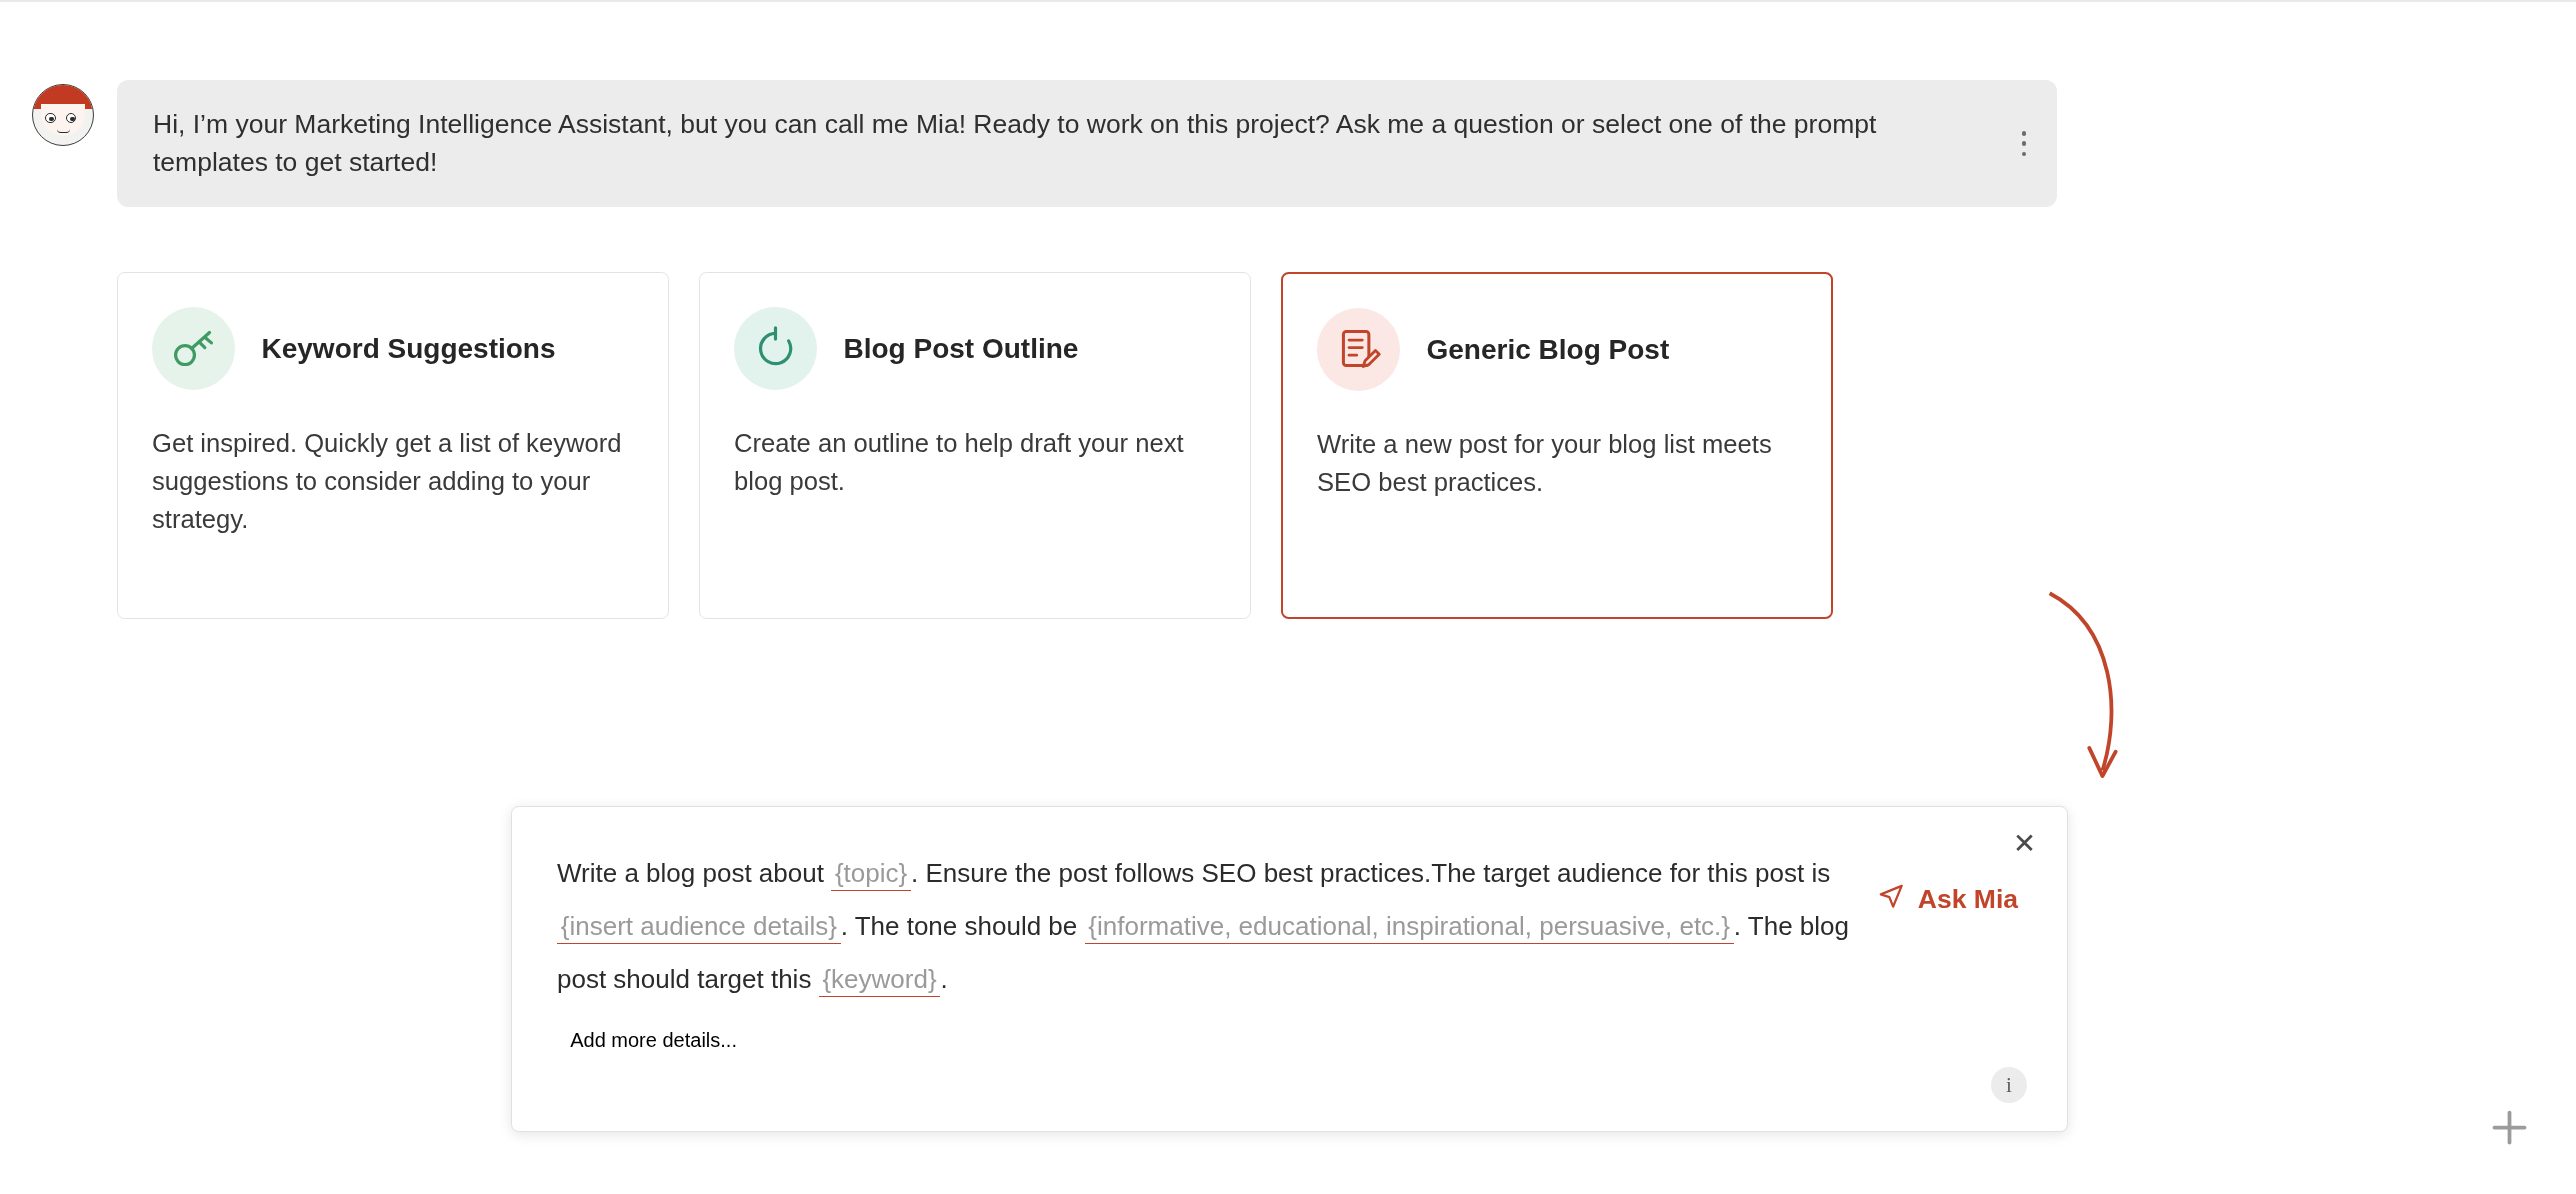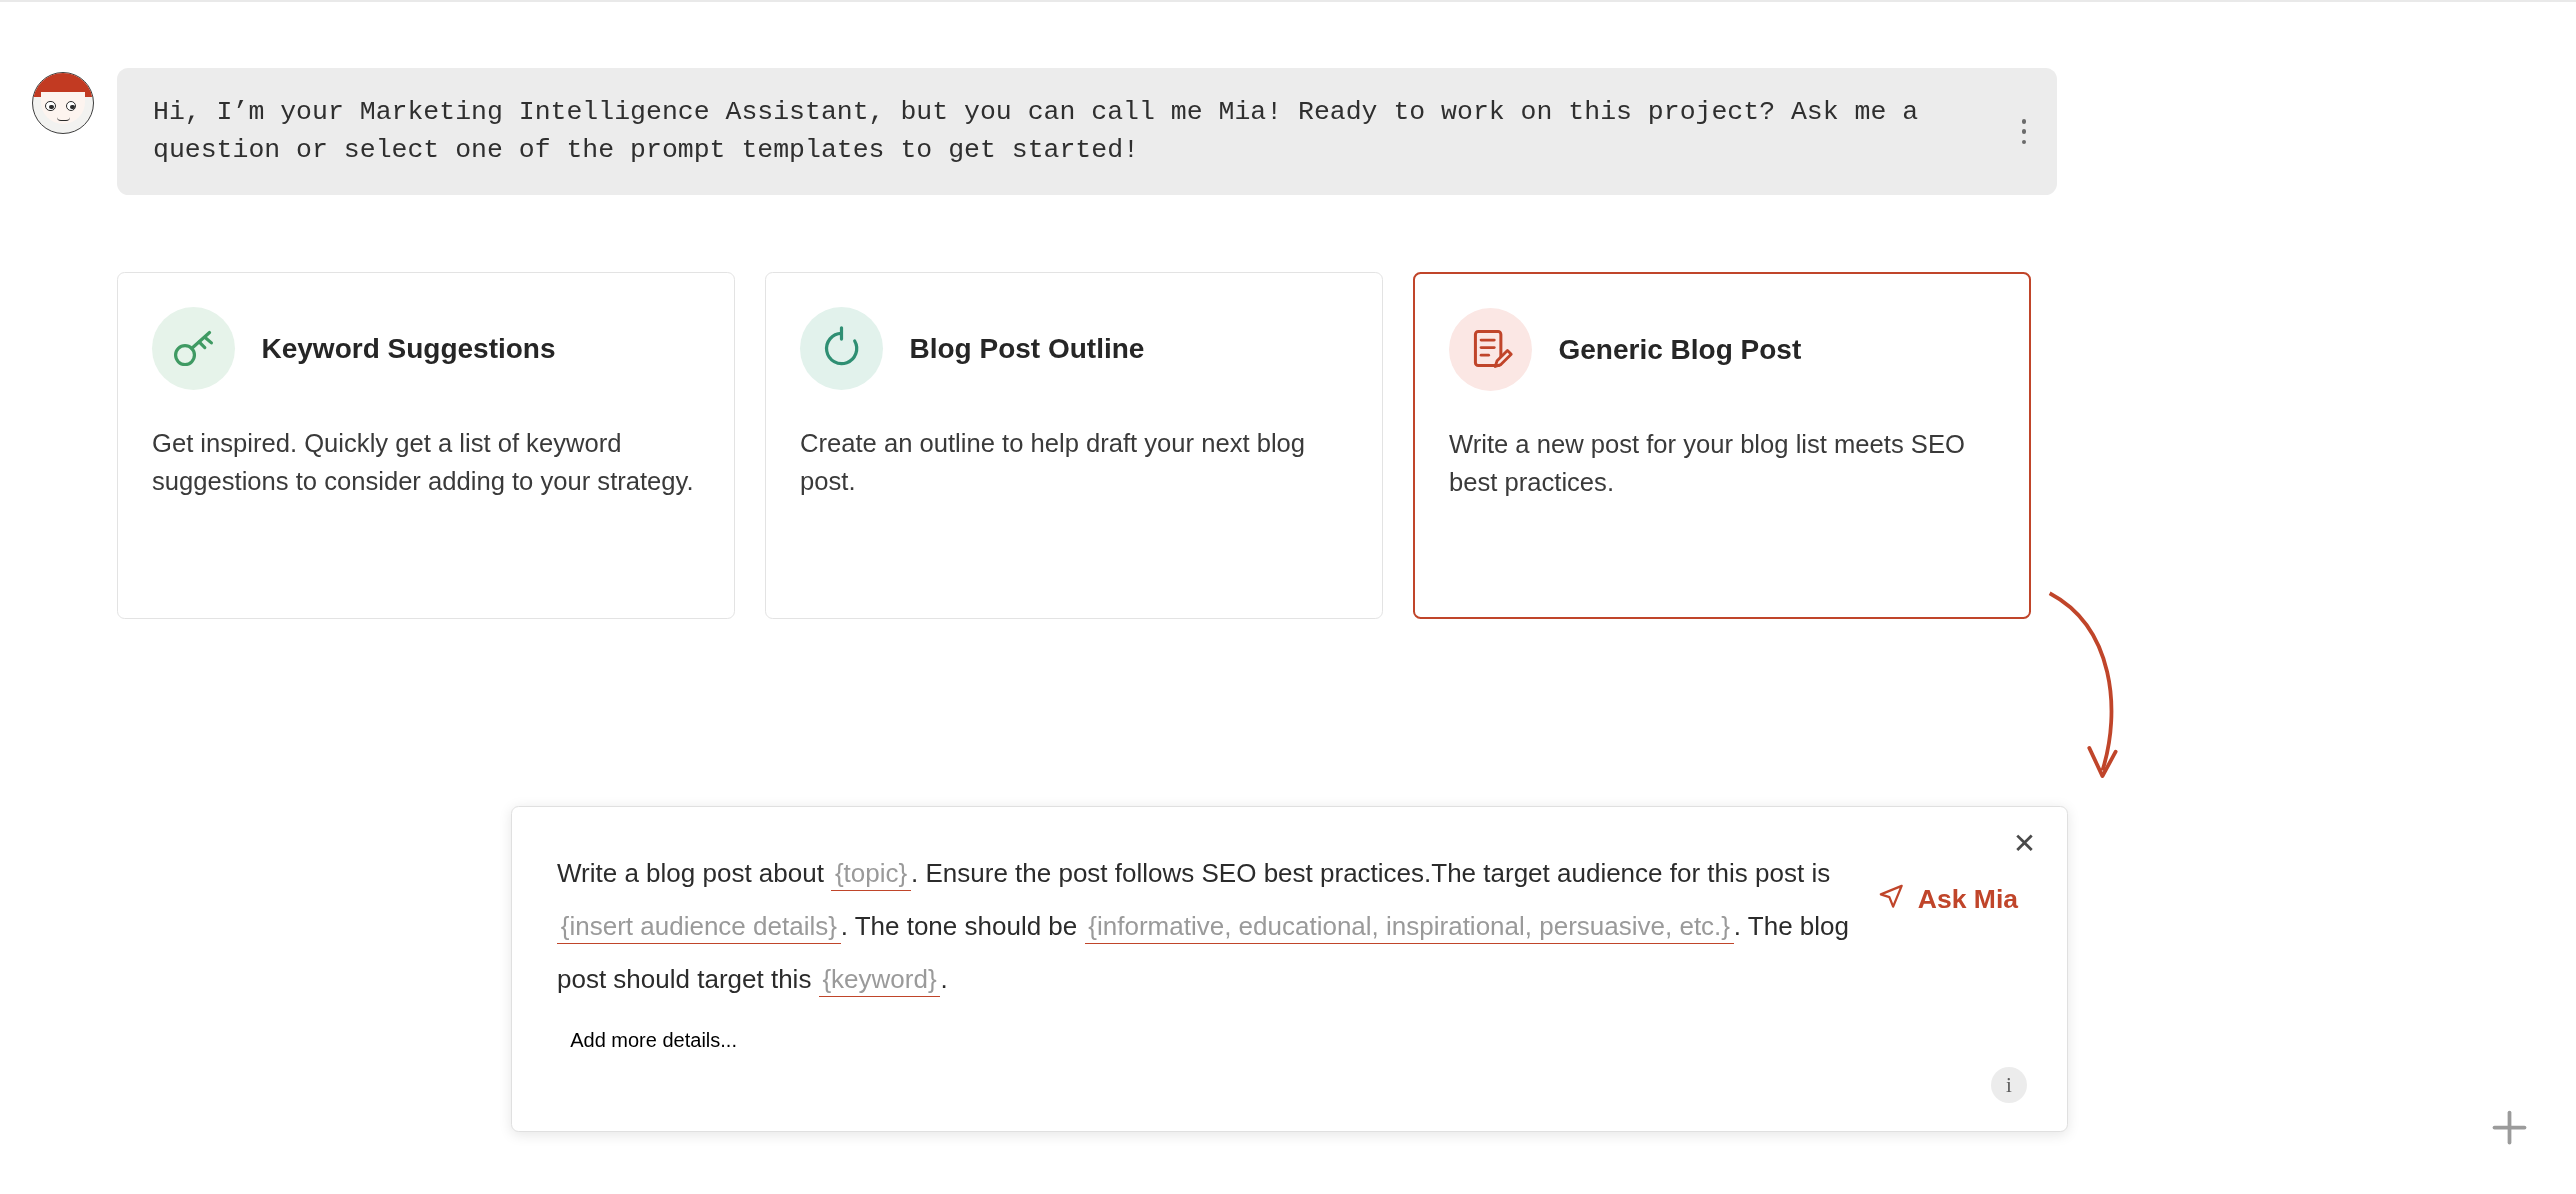--- a/index.html
+++ b/index.html
@@ -19,25 +19,24 @@
   .top-rule {
     position: absolute;
     left: 0; top: 0;
     width: 2576px; height: 1.9px;
     background: #e9e9e9;
   }
 
   
   .greeting-row {
     position: absolute;
-    left: 32px; top: 68px;
+    left: 32px; top: 80px;
     width: 2025px;
     display: flex;
     align-items: flex-start;
-    font-family: Liberation Mono, monospace;
   }
   .avatar {
     width: 62px; height: 62px;
     border-radius: 50%;
     background: #f2f2f0;
     border: 1.9px solid #3d3d3d;
     position: relative;
     flex: 0 0 auto;
     margin-top: 3.8px;
     overflow: hidden;
@@ -112,21 +111,21 @@
   }
 
   
   .cards {
     position: absolute;
     left: 117px; top: 272px;
     display: flex;
     gap: 30px;
   }
   .card {
-    width: 618px;
+    width: 552px;
     height: 347px;
     border: 1.9px solid #e3e3e3;
     border-radius: 7.6px;
     background: #fff;
     padding: 34px 38px 0 34px;
     cursor: pointer;
   }
   .card.selected {
     border: 2.8px solid #c0452a;
   }

